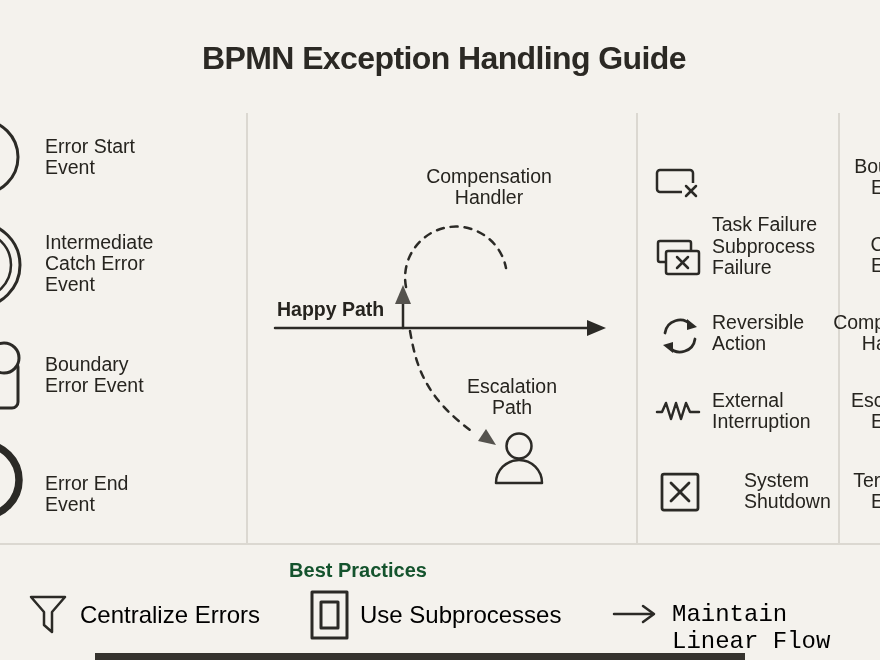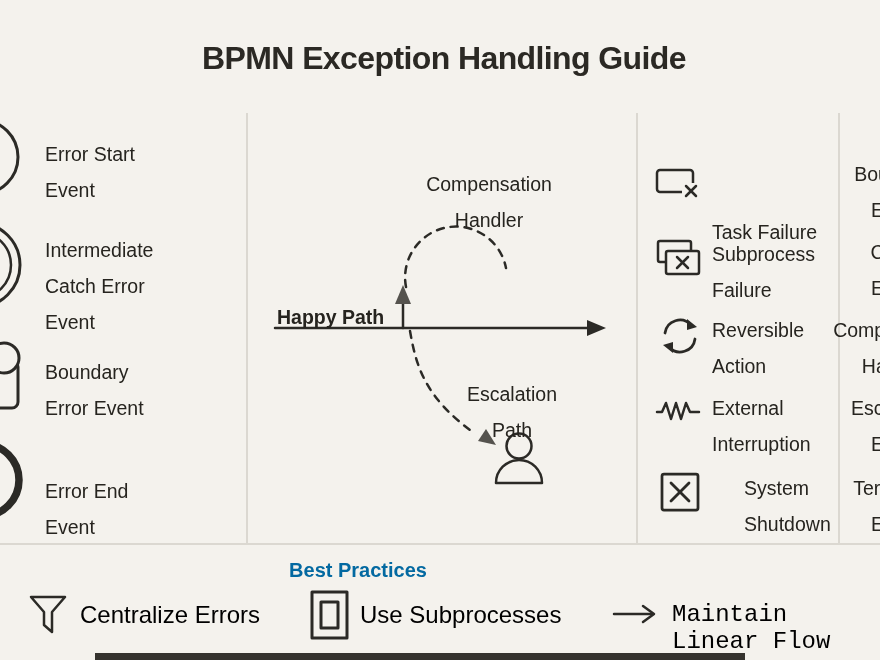--- a/index.html
+++ b/index.html
@@ -7,26 +7,26 @@
     position:relative; width:880px; height:660px; overflow:hidden;
     background:#f4f2ed; color:#2b2924;
     font-family:"Liberation Sans","DejaVu Sans",sans-serif;
   }
   .title{
     position:absolute; left:0; top:36px; width:880px; margin:4px;
     text-align:center; font-size:32px; font-weight:700; letter-spacing:-0.6px;
     color:#2b2924;
   }
   .abs{position:absolute;}
-  .lbl{font-size:19.5px; line-height:36px; font-weight:500; color:#26241f; white-space:pre-line;}
+  .lbl{font-size:19.5px; line-height:21px; font-weight:500; color:#26241f; white-space:pre-line;}
   .ctr{text-align:center;}
   .vdiv{position:absolute; top:113px; height:430px; width:2px; background:#dbd8d1;}
   .hdiv{position:absolute; left:0; top:543px; width:880px; height:2px; background:#dbd8d1;}
   .bp-head{position:absolute; left:0; top:559px; width:716px; text-align:center;
-    font-size:20px; font-weight:700; color:#0369a1;}
+    font-size:20px; font-weight:700; color:#14532d;}
   .bp-lbl{font-size:24px; font-weight:500; color:#000000;}
   .bottom-bar{position:absolute; left:95px; top:653px; width:650px; height:7px; background:#35332e;}
   svg{display:block; overflow:visible;}
   .stroke{stroke:#2b2a26; fill:none; stroke-linecap:round; stroke-linejoin:round;}
 </style>
 </head>
 <body>
 
 <div class="frame">
 

